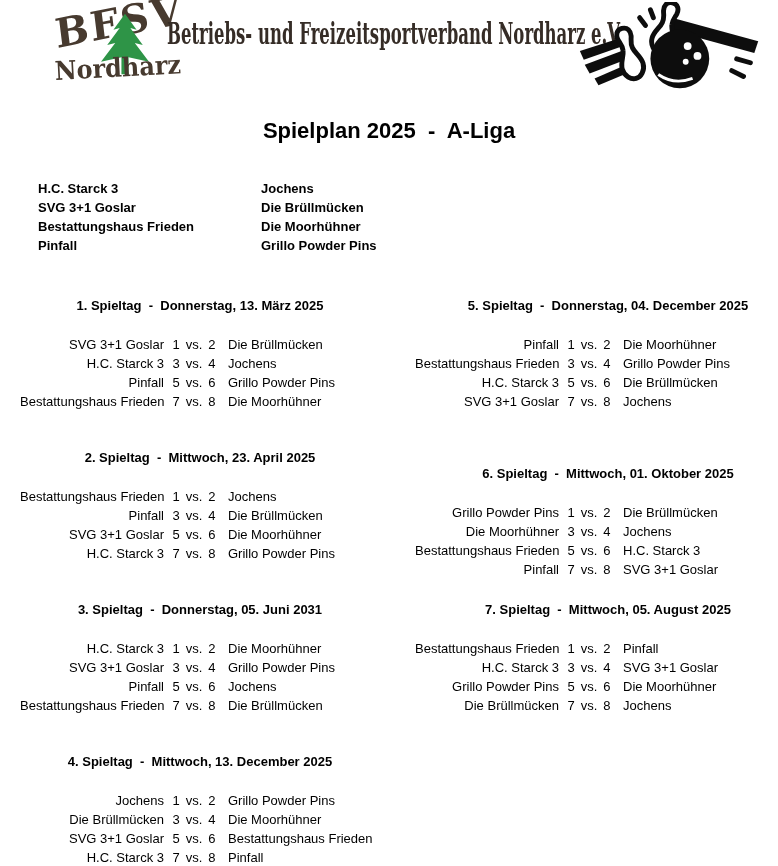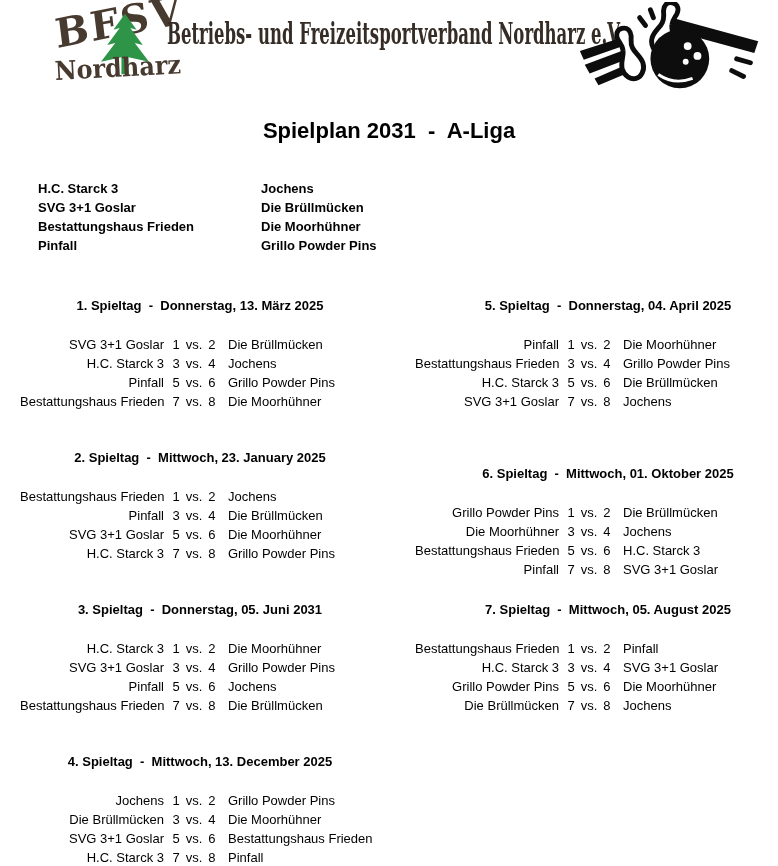--- a/index.html
+++ b/index.html
@@ -102,21 +102,21 @@
         <path d="M0,-26 C6,-26 8,-21 7,-16 C6,-12 4,-9 5,-4 C6,2 11,7 11,14 C11,22 5,27 0,27 C-5,27 -11,22 -11,14 C-11,7 -6,2 -5,-4 C-4,-9 -6,-12 -7,-16 C-8,-21 -6,-26 0,-26 Z" fill="#ffffff" stroke="#0d0d0d" stroke-width="5"></path>
       </g>
       <circle cx="104" cy="58" r="30" fill="#0d0d0d"></circle>
       <circle cx="112" cy="45" r="4" fill="#ffffff"></circle>
       <circle cx="122" cy="55" r="4" fill="#ffffff"></circle>
       <circle cx="110" cy="61" r="3" fill="#ffffff"></circle>
       <path d="M82 74 Q 98 85 117 78" stroke="#ffffff" stroke-width="3" fill="none"></path>
     </svg>
   </div>
 
-  <h1 class="page-title">Spielplan 2031  -  A-Liga</h1>
+  <h1 class="page-title">Spielplan 2025  -  A-Liga</h1>
 
   <div class="teams">
     <ul class="teams-left" id="teams-left">
         <li>H.C. Starck 3</li>
         <li>SVG 3+1 Goslar</li>
         <li>Bestattungshaus Frieden</li>
         <li>Pinfall</li>
       </ul>
     <ul class="teams-right" id="teams-right">
         <li>Jochens</li>
@@ -162,21 +162,21 @@
     <span class="lanes">
       <span>7</span>
       <span>vs.</span>
       <span>8</span>
     </span>
     <span class="away">Die Moorhühner</span>
   </div>
         </div>
   </section>
       <section class="md left" style="top: 445px;">
-    <div class="md-header">2. Spieltag  -  Mittwoch, 23. January 2025</div>
+    <div class="md-header">2. Spieltag  -  Mittwoch, 23. April 2025</div>
     <div class="md-rows">
           <div class="md-row">
     <span class="home">Bestattungshaus Frieden</span>
     <span class="lanes">
       <span>1</span>
       <span>vs.</span>
       <span>2</span>
     </span>
     <span class="away">Jochens</span>
   </div>
@@ -285,21 +285,21 @@
     <span class="lanes">
       <span>7</span>
       <span>vs.</span>
       <span>8</span>
     </span>
     <span class="away">Pinfall</span>
   </div>
         </div>
   </section>
       <section class="md right" style="top: 293px;">
-    <div class="md-header">5. Spieltag  -  Donnerstag, 04. April 2025</div>
+    <div class="md-header">5. Spieltag  -  Donnerstag, 04. December 2025</div>
     <div class="md-rows">
           <div class="md-row">
     <span class="home">Pinfall</span>
     <span class="lanes">
       <span>1</span>
       <span>vs.</span>
       <span>2</span>
     </span>
     <span class="away">Die Moorhühner</span>
   </div>

